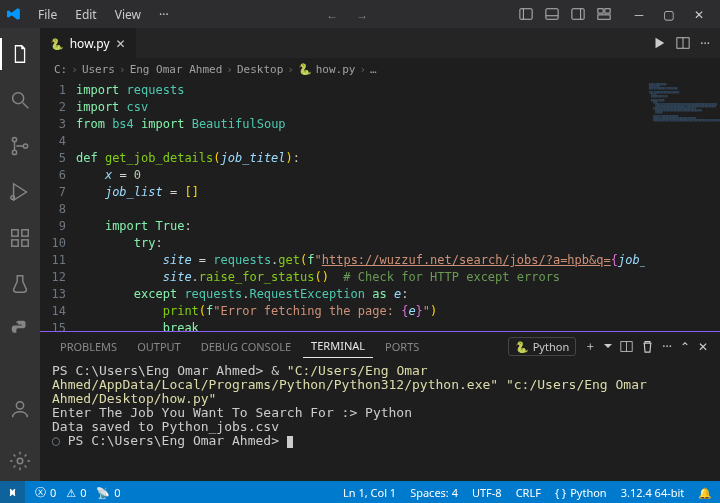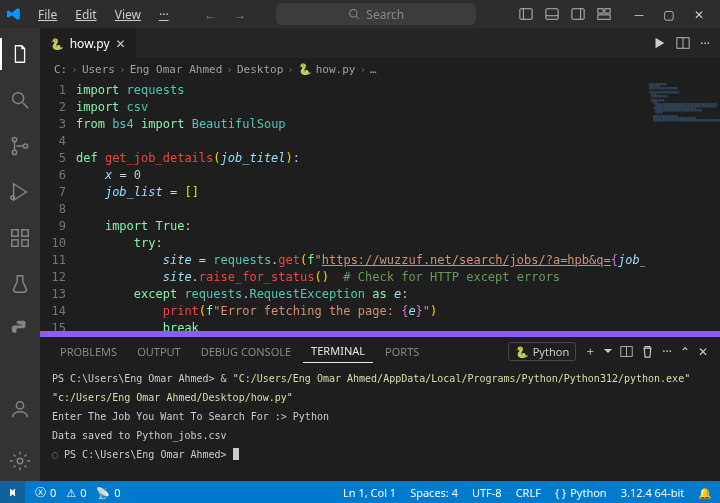--- a/index.html
+++ b/index.html
@@ -3,21 +3,21 @@
 <meta charset="utf-8">
 <style>
 * { margin:0; padding:0; box-sizing:border-box; }
 body { font-family:"Segoe UI",ui-sans-serif,system-ui,sans-serif; font-size:12px; background:#1e1e1e; color:#ccc; width:720px; height:503px; overflow:hidden; display:flex; flex-direction:column; }
 .mono { font-family:Consolas,ui-monospace,Menlo,monospace; }
 
 
 .titlebar { height:28px; background:#2d2d30; display:flex; align-items:center; padding:0 6px; gap:4px; }
 .logo { width:16px; height:16px; display:flex; align-items:center; justify-content:center; color:#0098ff; }
 .menu { display:flex; gap:2px; margin-left:4px; }
-.menu span { padding:4px 8px; color:#ccc; cursor:default;text-decoration:underline; }
+.menu span { padding:4px 8px; color:#ccc; cursor:default; }
 .navarrows { display:flex; gap:6px; margin-left:auto; color:#858585; }
 .navarrows span { padding:2px 6px; }
 .searchbox { flex:0 0 200px; margin:0 20px; height:22px; background:#3c3c3c; border:1px solid #3c3c3c; border-radius:5px; display:flex; align-items:center; justify-content:center; gap:6px; color:#888; font-size:12px; }
 .layouticons { display:flex; gap:10px; margin-left:auto; color:#ccc; }
 .layouticons span { width:16px; height:16px; display:flex; align-items:center; justify-content:center; }
 .winctrl { display:flex; margin-left:8px; }
 .winctrl span { width:30px; height:28px; display:flex; align-items:center; justify-content:center; color:#ccc; }
 
 
 .main { flex:1; display:flex; min-height:0; }
@@ -37,39 +37,39 @@
 .crumbs { height:22px; display:flex; align-items:center; padding-left:14px; font-size:11px; color:#a0a0a0; gap:4px; }
 .crumbs .sep { color:#666; }
 
 .code { flex:1; display:flex; min-height:0; }
 .gutter { width:36px; text-align:right; color:#6e7681; padding-right:10px; font-size:12px; line-height:17px; padding-top:2px; }
 .lines { flex:1; font-size:12px; line-height:17px; padding-top:2px; white-space:pre; overflow:hidden; }
 .minimap { width:75px; background:#1e1e1e; padding:4px; opacity:0.6; font-size:2px; line-height:2px; color:#3a5a7a; white-space:pre; overflow:hidden; }
 
 
 .kw { color:#86efac; }
-.fn { color:#ef4444; }
+.fn { color:#84cc16; }
 .var { color:#9cdcfe;font-style:italic; }
 .cls { color:#4ec9b0; }
 .str { color:#ce9178; }
 .num { color:#b5cea8; }
 .cmt { color:#6a9955; }
 .op { color:#d4d4d4; }
 .bracket { color:#ffd700; }
 .bracket2 { color:#da70d6; }
 .underline { text-decoration:underline; }
 
 
-.panel { height:150px; background:#1e1e1e; border-top:6px solid #8b5cf6; display:flex; flex-direction:column; }
+.panel { height:150px; background:#1e1e1e; border-top:1px solid #8b5cf6; display:flex; flex-direction:column; }
 .paneltabs { height:28px; display:flex; align-items:center; padding:0 12px; gap:4px; font-size:11px; color:#888; }
 .paneltab { padding:4px 8px; text-transform:uppercase; cursor:default; }
 .paneltab.active { color:#e7e7e7; border-bottom:1px solid #e7e7e7; }
 .panelactions { margin-left:auto; display:flex; align-items:center; gap:8px; color:#ccc; font-size:12px; }
 .termtype { display:flex; align-items:center; gap:4px; border:1px solid #454545; border-radius:3px; padding:1px 6px; font-size:11px; }
-.term { flex:1; padding:4px 12px; font-size:10px; line-height:19px; color:#ccc; overflow:hidden; }
+.term { flex:1; padding:4px 12px; font-size:13px; line-height:14px; color:#ccc; overflow:hidden; }
 .term .ylw { color:#dcdcaa; }
 .term .cursor { display:inline-block; width:6px; height:12px; background:#ccc; vertical-align:text-bottom; }
 
 
 .statusbar { height:22px; background:#007acc; display:flex; align-items:center; font-size:11px; color:#fff; padding:0 8px; gap:10px; }
 .statusbar .item { display:flex; align-items:center; gap:4px; }
 .statusbar .right { margin-left:auto; display:flex; gap:14px; align-items:center; }
 .remote { background:#0e639c; margin:-2px 0 -2px -8px; padding:2px 6px; height:22px; display:flex; align-items:center; }
 
 svg { display:block; }
@@ -85,27 +85,20 @@
   </span>
   <div class="menu">
     <span>File</span>
     <span>Edit</span>
     <span>View</span>
     <span>···</span>
   </div>
   <div class="navarrows">
     <span>←</span>
     <span>→</span>
-  </div>
-  <div class="searchbox">
-    <svg width="12" height="12" viewBox="0 0 16 16">
-        <circle cx="7" cy="7" r="5" fill="none" stroke="#888" stroke-width="1.4"></circle>
-        <line x1="11" y1="11" x2="15" y2="15" stroke="#888" stroke-width="1.4"></line>
-      </svg>
-    <span>Search</span>
   </div>
   <div class="layouticons">
     <span>
         <svg width="14" height="14" viewBox="0 0 16 16">
           <rect x="1" y="2" width="14" height="12" rx="1" fill="none" stroke="#ccc"></rect>
           <line x1="5" y1="2" x2="5" y2="14" stroke="#ccc"></line>
         </svg>
       </span>
     <span>
         <svg width="14" height="14" viewBox="0 0 16 16">

